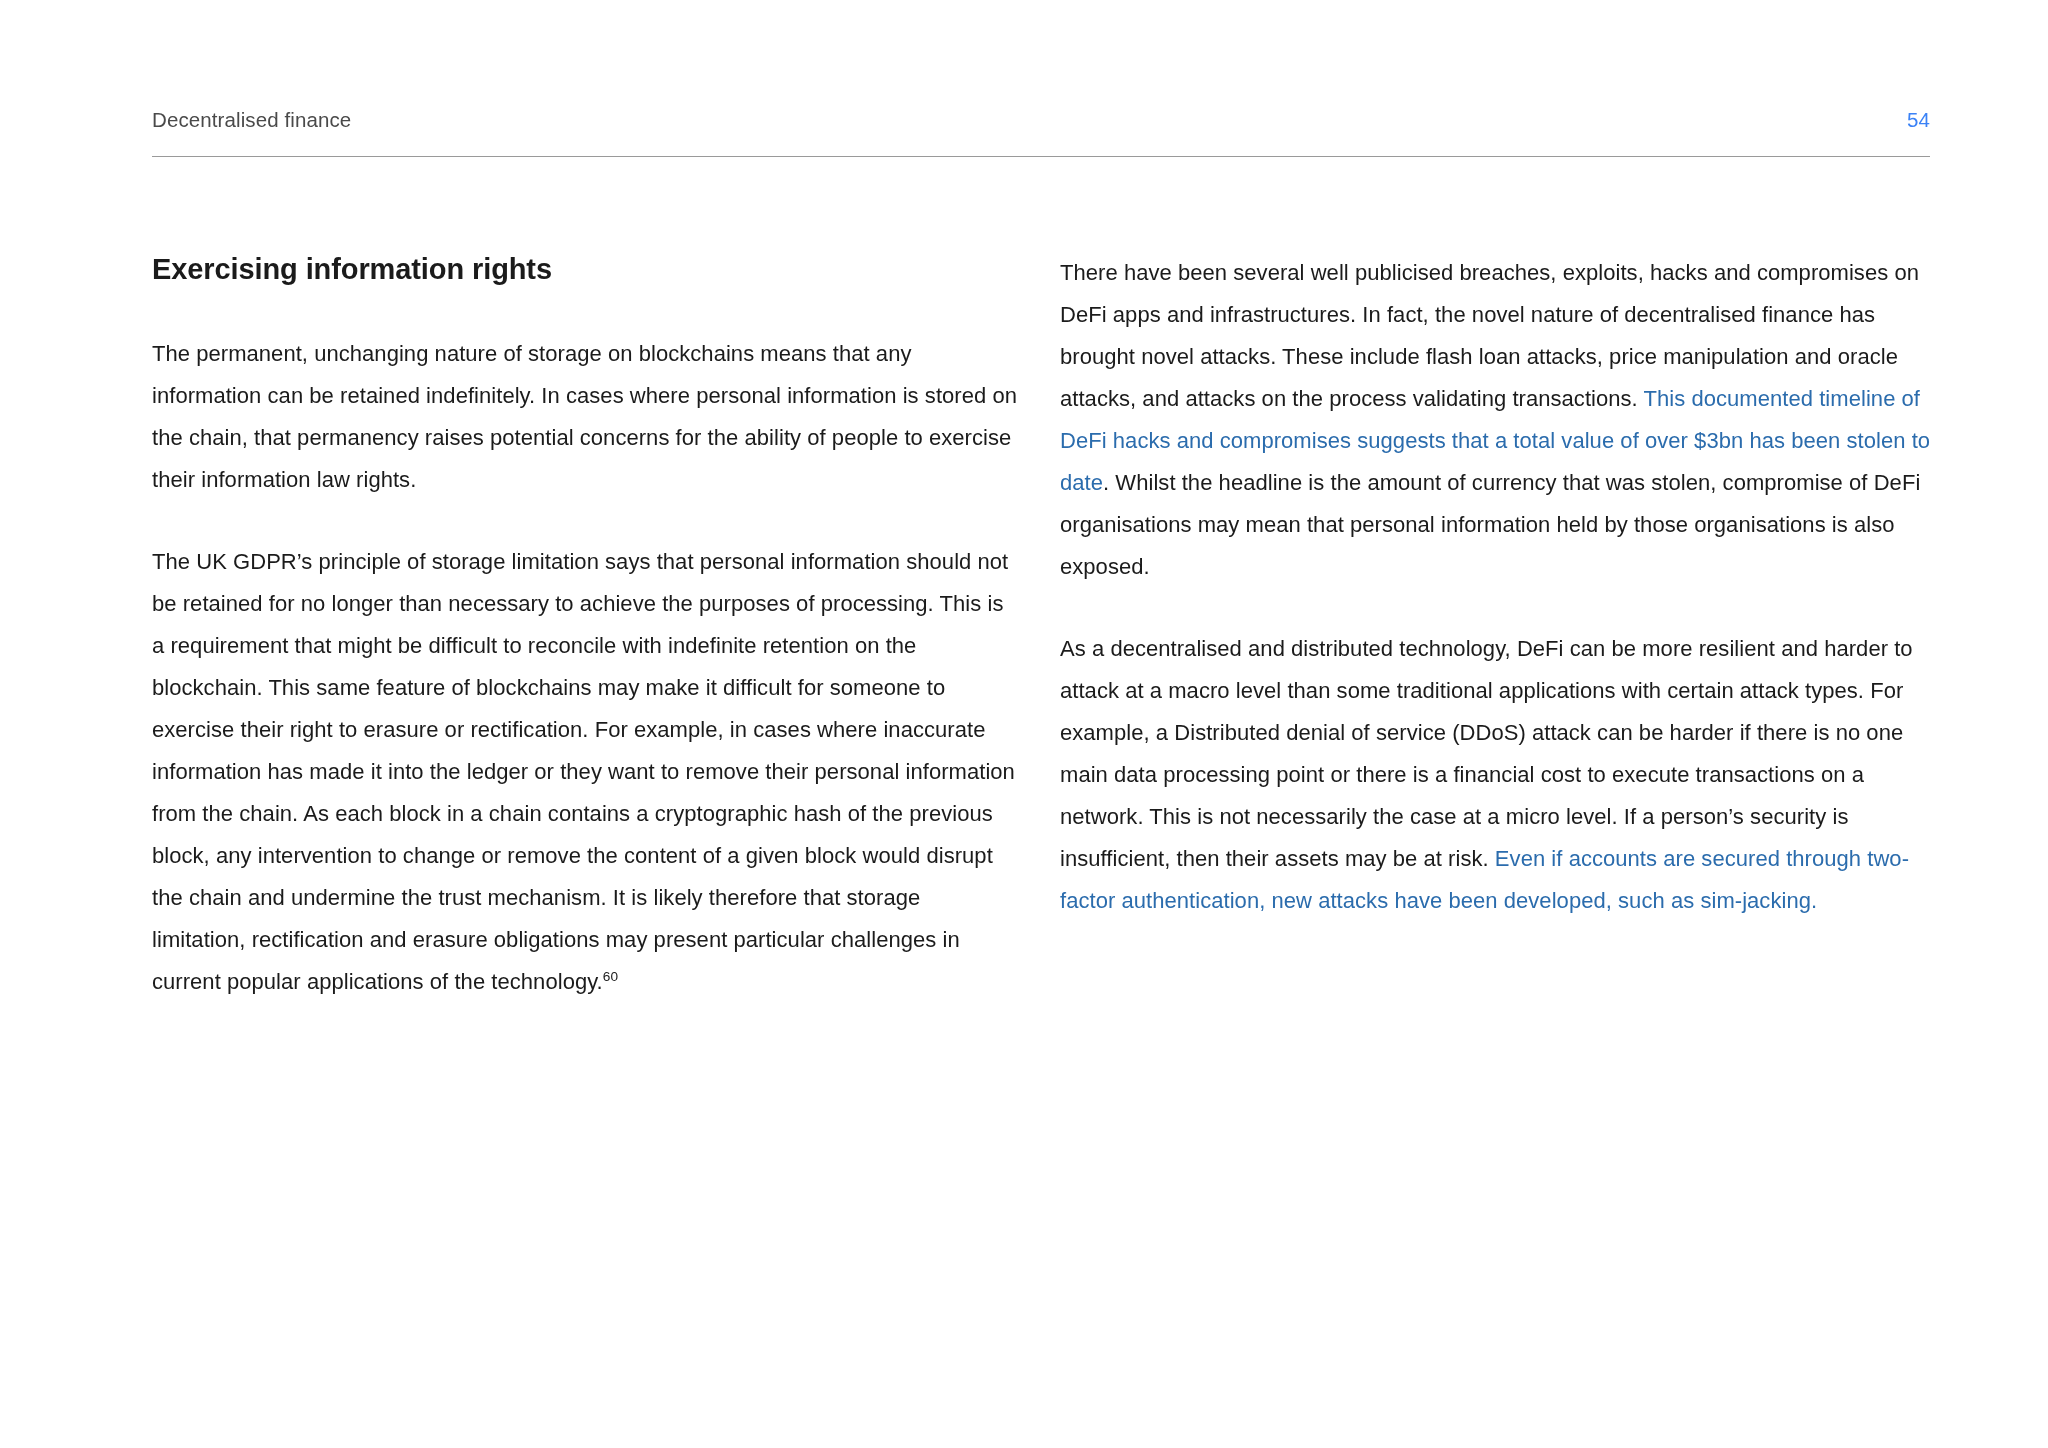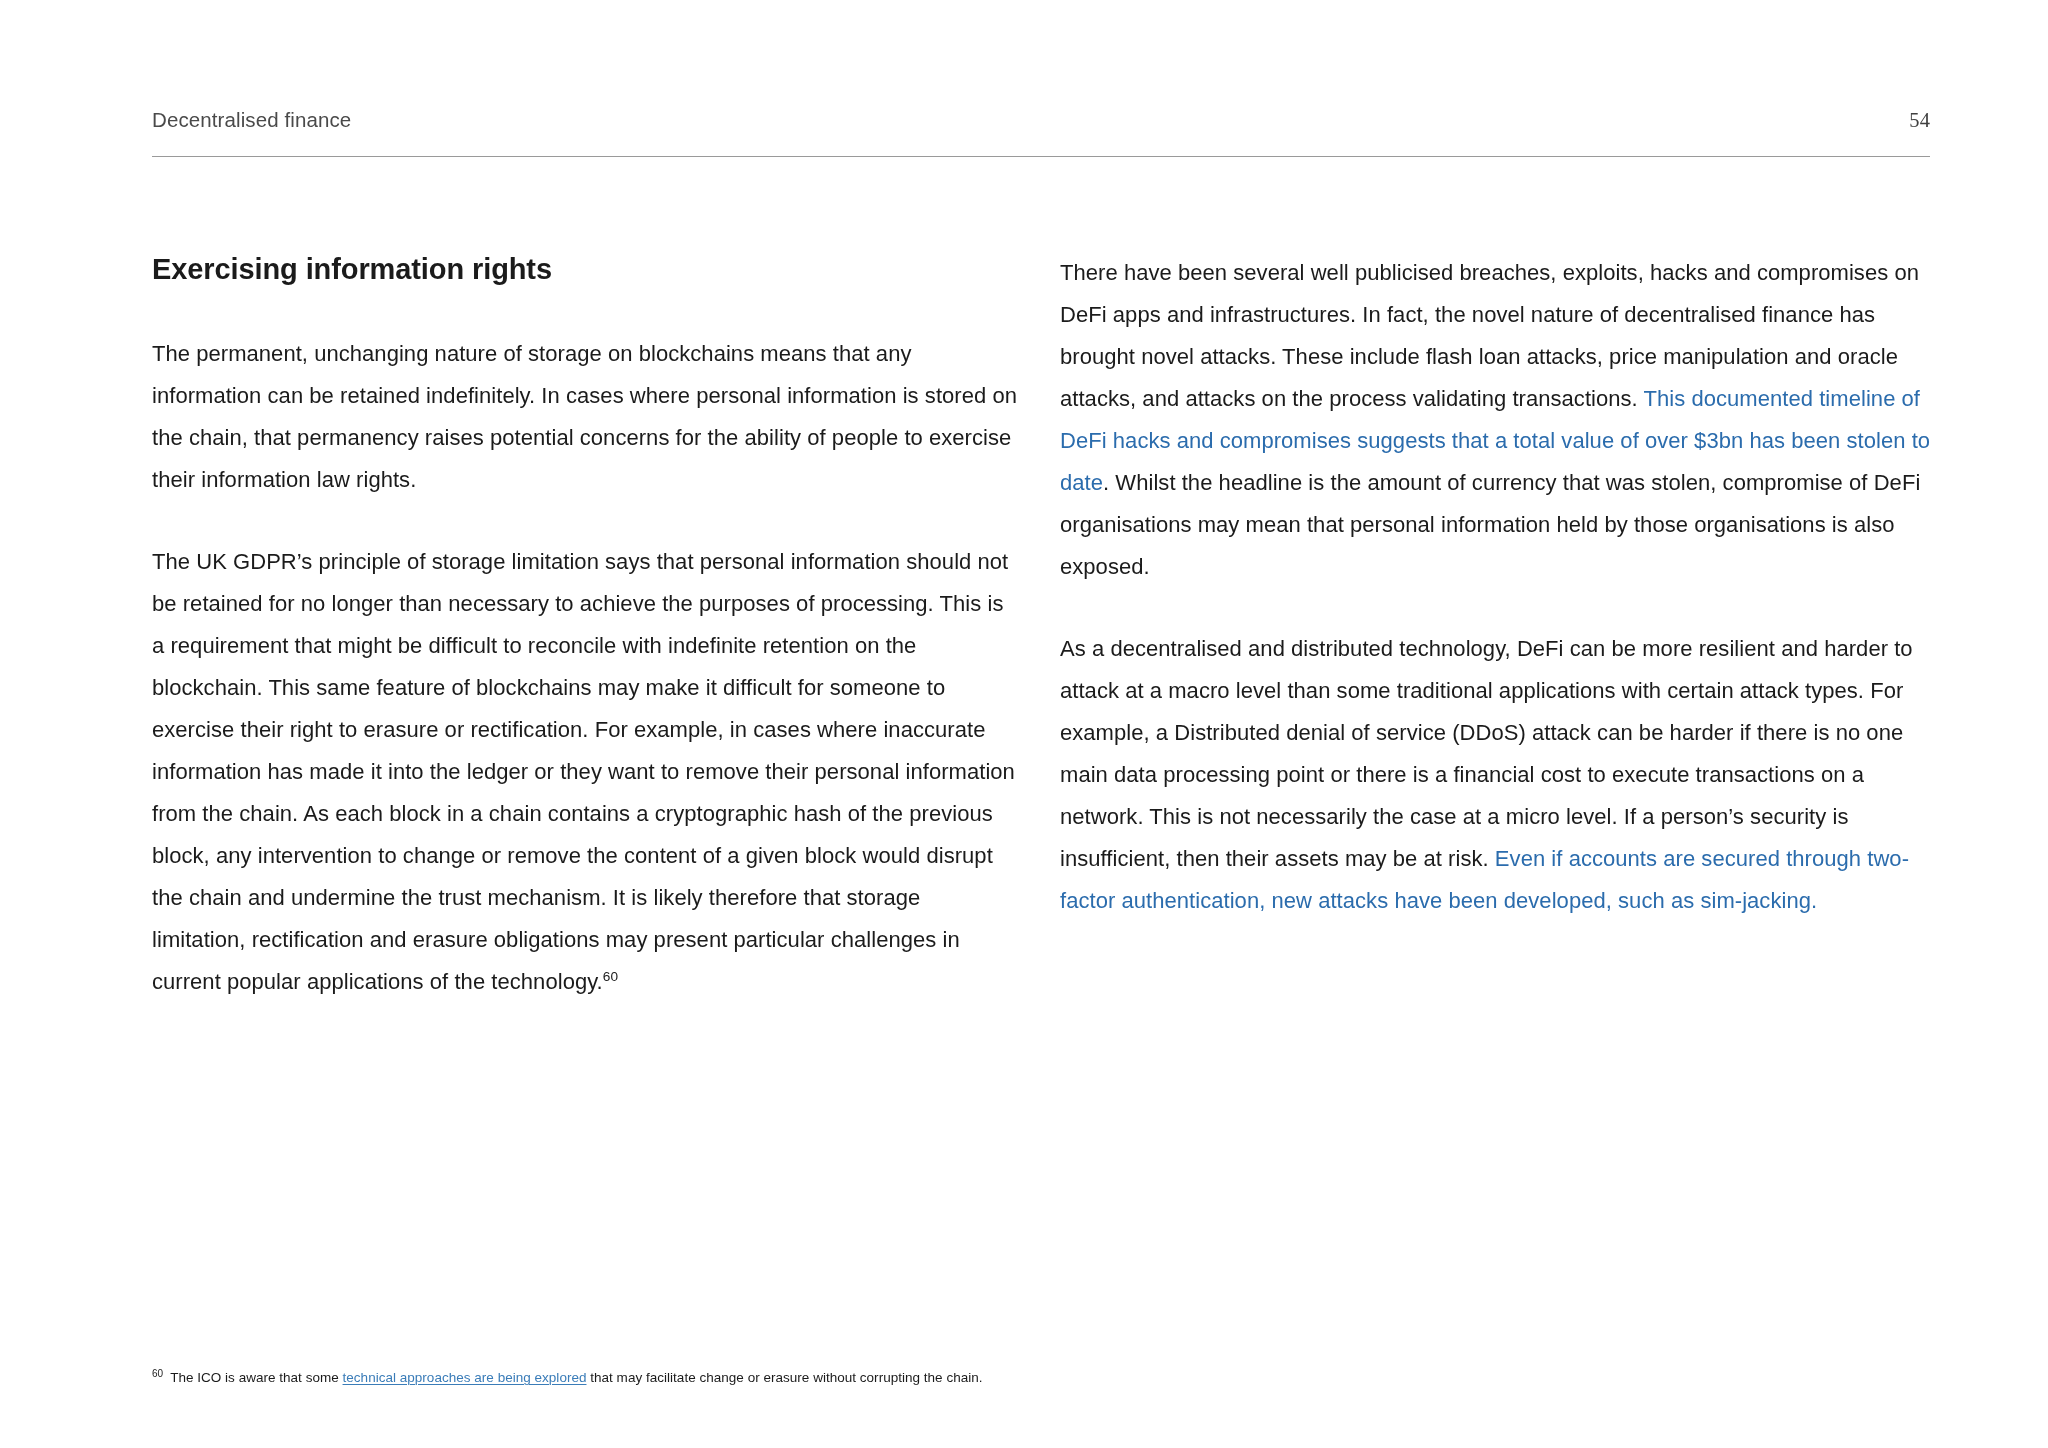--- a/index.html
+++ b/index.html
@@ -35,23 +35,22 @@
     justify-content: space-between;
   }
   .header-title {
     font-size: 20.5px;
     color: #4a4a4a;
     letter-spacing: 0.1px;
     white-space: nowrap;
   }
   .header-pagenum {
     font-size: 20.5px;
-    color: #404040;
+    color: #3b82f6;
     letter-spacing: 0.1px;
-    font-family: Liberation Serif, serif;
   }
   .header-rule {
     position: absolute;
     left: 152px;
     top: 156px;
     width: 1778px;
     height: 1px;
     background: #9a9a9a;
   }
 
@@ -157,17 +156,14 @@
 
     <div class="col col-right">
 
       <p class="body-para"><span>There have been several well publicised breaches, exploits, hacks and compromises on DeFi apps and infrastructures. In fact, the novel nature of decentralised finance has brought novel attacks. These include flash loan attacks, price manipulation and oracle attacks, and attacks on the process validating transactions. </span><a class="doc-link">This documented timeline of DeFi hacks and compromises suggests that a total value of over $3bn has been stolen to date</a><span>. Whilst the headline is the amount of currency that was stolen, compromise of DeFi organisations may mean that personal information held by those organisations is also exposed.</span></p>
 
       <p class="body-para"><span>As a decentralised and distributed technology, DeFi can be more resilient and harder to attack at a macro level than some traditional applications with certain attack types. For example, a Distributed denial of service (DDoS) attack can be harder if there is no one main data processing point or there is a financial cost to execute transactions on a network. This is not necessarily the case at a micro level. If a person’s security is insufficient, then their assets may be at risk. </span><a class="doc-link">Even if accounts are secured through two-factor authentication, new attacks have been developed, such as sim-jacking.</a><span></span></p>
     </div>
 
   </div>
 
-  <div class="footnotes">
-    <div class="footnote"><span class="fn-marker">60</span><span>The ICO is aware that some </span><a class="footnote-link">technical approaches are being explored</a><span> that may facilitate change or erasure without corrupting the chain.</span></div>
-  </div>
 
 </div>
 
 </body></html>

